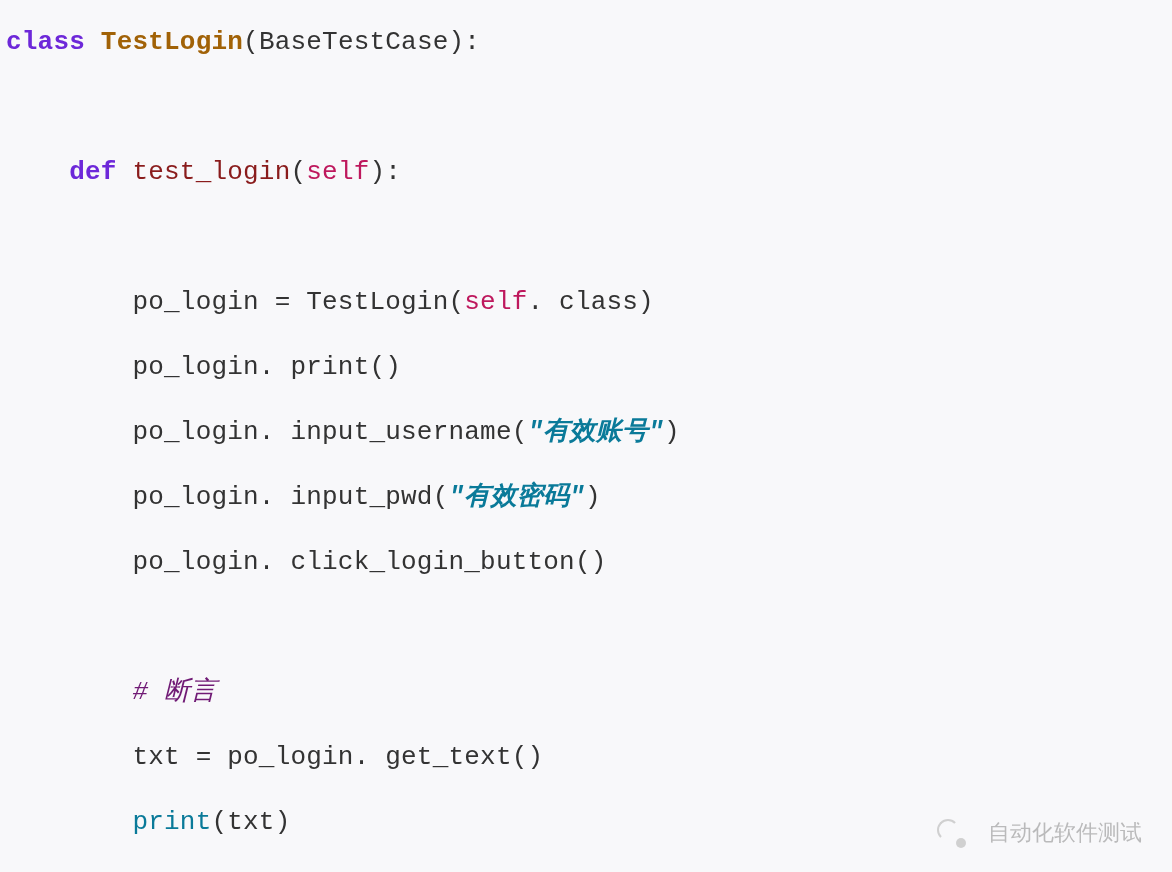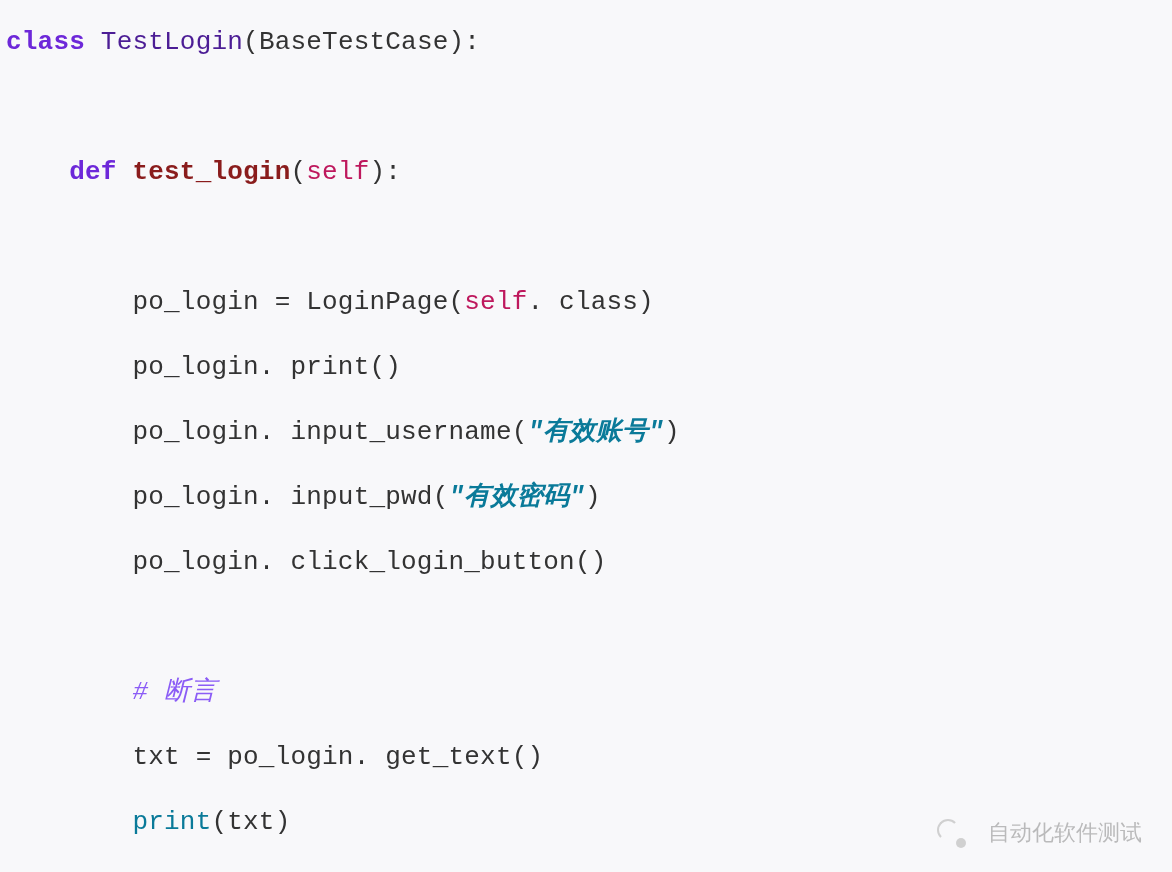--- a/index.html
+++ b/index.html
@@ -14,25 +14,25 @@
     margin: 0;
     padding: 10px 6px;
     font-family: "Courier New", "SimSun", monospace;
     font-size: 26px;
     line-height: 2.5;
     color: #333;
     white-space: pre;
     letter-spacing: 0.2px;
   }
   .kw   { color: #6d28d9; font-weight: bold; }          
-  .cls  { color: #4c1d95; font-weight: normal; }          
-  .func { color: #8a1c1c; font-weight: bold; }          
+  .cls  { color: #a16207; font-weight: bold; }          
+  .func { color: #8a1c1c; font-weight: normal; }          
   .self { color: #be185d; }                             
   .str  { color: #0a7a99; font-weight: bold; font-style: italic; } 
-  .cmt  { color: #8b5cf6; font-style: italic; }         
+  .cmt  { color: #701a75; font-style: italic; }         
   .call { color: #0a7a99; margin-top: 28px; }                             
 
   .watermark {
     position: absolute;
     right: 30px;
     bottom: 22px;
     display: flex;
     align-items: center;
     gap: 20px;
     color: #9a9a9a;
@@ -65,21 +65,21 @@
     border-radius: 50%;
   }
 </style>
 </head>
 <body>
 
 <pre class="code"><span class="kw">class</span> <span class="cls">TestLogin</span>(<span>BaseTestCase</span>):
 
     <span class="kw">def</span> <span class="func">test_login</span>(<span class="self">self</span>):
 
-        <span>po_login = LoginPage(</span><span class="self">self</span><span>. class)</span>
+        <span>po_login = TestLogin(</span><span class="self">self</span><span>. class)</span>
         <span>po_login. print()</span>
         <span>po_login. input_username(</span><span class="str">"有效账号"</span><span>)</span>
         <span>po_login. input_pwd(</span><span class="str">"有效密码"</span><span>)</span>
         <span>po_login. click_login_button()</span>
 
         <span class="cmt"># 断言</span>
         <span>txt = po_login. get_text()</span>
         <span class="call">print</span><span>(txt)</span>
         </pre>
 

